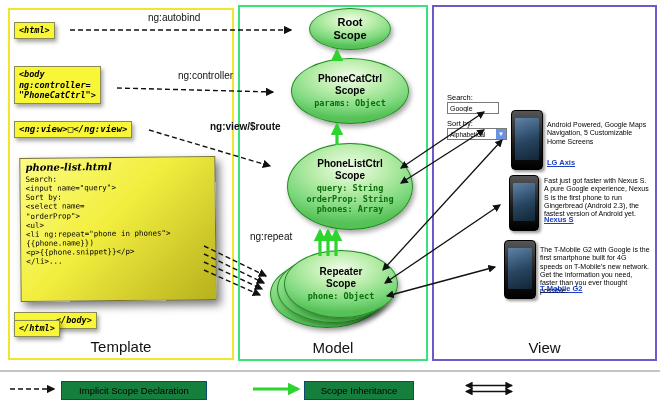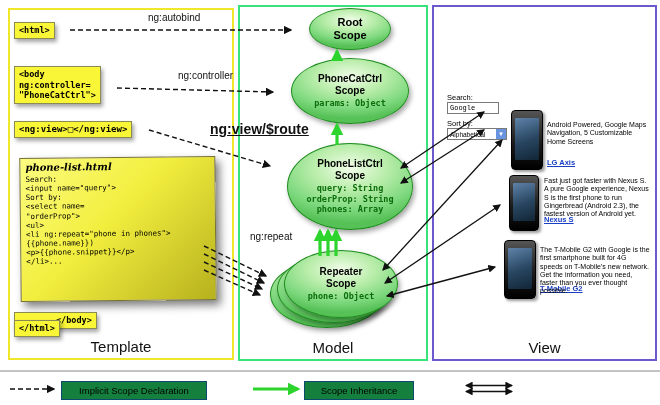--- a/index.html
+++ b/index.html
@@ -12,38 +12,38 @@
   .col-mdl{left:238px;top:5px;width:186px;height:352px;border-color:var(--model-border);}
   .col-viw{left:432px;top:5px;width:221px;height:352px;border-color:var(--view-border);}
   .col-label{position:absolute;bottom:3px;left:0;width:100%;text-align:center;
              font-size:15px;color:#111;}
 
   
   .ybox{position:absolute;background:var(--code-box);border:1px solid #8a8a55;
         box-shadow:2px 3px 4px rgba(0,0,0,.35);
         font-family:"DejaVu Sans Mono",monospace;font-size:8px;line-height:1.25;
         padding:2px 4px;white-space:pre;color:#000;z-index:2;}
-  .ybox.b{font-weight:bold;font-size:8.5px;}
+  .ybox.b{font-weight:bold;font-size:8.5px;font-style:italic;}
   #box-html{left:14px;top:22px;}
   #box-body{left:14px;top:66px;}
   #box-ngview{left:14px;top:121px;font-size:9px;}
   #box-bodyclose{left:14px;top:312px;padding-left:41px;}
   #box-htmlclose{left:14px;top:320px;}
   #phoneListBox{left:20px;top:157px;width:184px;height:136px;position:absolute;z-index:2;
     background:linear-gradient(135deg,#fcfc80 0%,#f2ee3e 45%,#b7b11d 100%);
     border:1px solid #77722e;box-shadow:4px 5px 8px rgba(0,0,0,.5);
     padding:3px 5px;transform:rotate(-.6deg);}
   #phoneListTitle{font-family:"DejaVu Serif",serif;font-style:italic;font-weight:bold;
     font-size:10px;margin-bottom:2px;}
   #phoneListCode{font-family:"DejaVu Sans Mono",monospace;font-size:7.5px;line-height:1.22;
     white-space:pre;color:#000;}
 
   
   .alabel{position:absolute;font-size:10px;color:#111;z-index:4;padding-left:40px;}
-  .alabel.b{font-weight:bold;font-size:14px;text-decoration:underline;}
+  .alabel.b{font-weight:bold;font-size:10px;}
   #lbl-autobind{left:108px;top:12px;}
   #lbl-controller{left:138px;top:70px;}
   #lbl-viewroute{left:170px;top:121px;}
   #lbl-repeat{left:210px;top:231px;}
 
   
   .scope{position:absolute;border-radius:50%;z-index:2;
     background:radial-gradient(ellipse 75% 65% at 50% 28%,#f1fde9 0%,#b9edaa 40%,var(--scope-green) 75%,#56c156 100%);
     border:1.5px solid #1f8c1f;box-shadow:2px 3px 5px rgba(0,0,0,.35);
     display:flex;flex-direction:column;align-items:center;justify-content:center;text-align:center;margin-left:12px;}
@@ -56,21 +56,21 @@
   #sc-list{left:275px;top:143px;width:124px;height:85px;}
   .rep{left:272px;top:250px;width:112px;height:66px;}
   .rep.back1{left:265px;top:255px;}
   .rep.back2{left:258px;top:260px;}
 
   
   .v-label{position:absolute;font-size:7.5px;color:#000;z-index:2;}
   #v-search-lbl{left:447px;top:93px;}
   #v-sort-lbl{left:447px;top:119px;}
   #v-search-input{position:absolute;left:447px;top:102px;width:52px;height:12px;z-index:2;
-    border:1px solid #7a7a7a;background:#fff;font-family:Liberation Mono, monospace;
+    border:1px solid #7a7a7a;background:#fff;font-family:Liberation Sans, sans-serif;
     font-size:7px;padding:0 2px;box-sizing:border-box;}
   #v-sort-select{position:absolute;left:447px;top:128px;width:60px;height:12px;z-index:2;
     border:1px solid #7a7a7a;background:#fff;font-size:6.5px;display:flex;align-items:center;
     box-sizing:border-box;}
   #v-sort-select .val{flex:1;padding-left:2px;overflow:hidden;white-space:nowrap;}
   #v-sort-select .dd{width:10px;height:100%;background:#6a93e0;color:#fff;font-size:6px;
     display:flex;align-items:center;justify-content:center;}
 
   .phone{position:absolute;z-index:2;border-radius:4px;border:1px solid #000;
     background:linear-gradient(180deg,#555 0%,#1c1c1c 55%,#000 100%);

